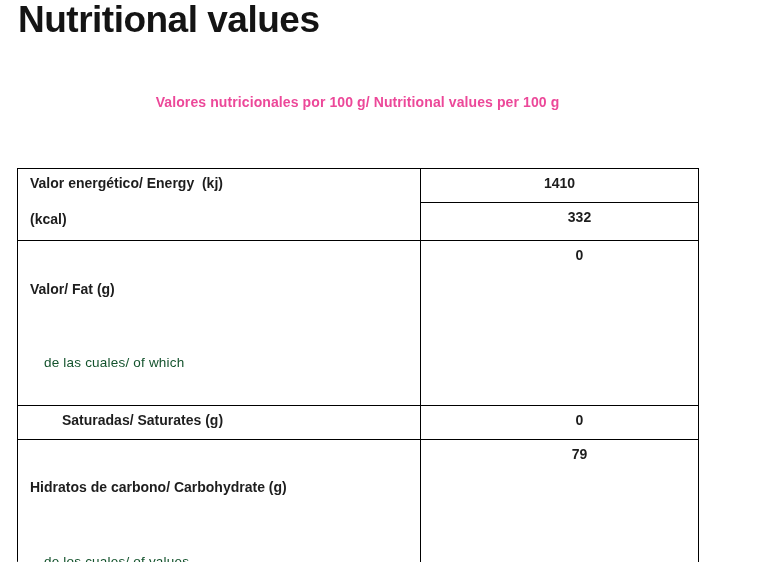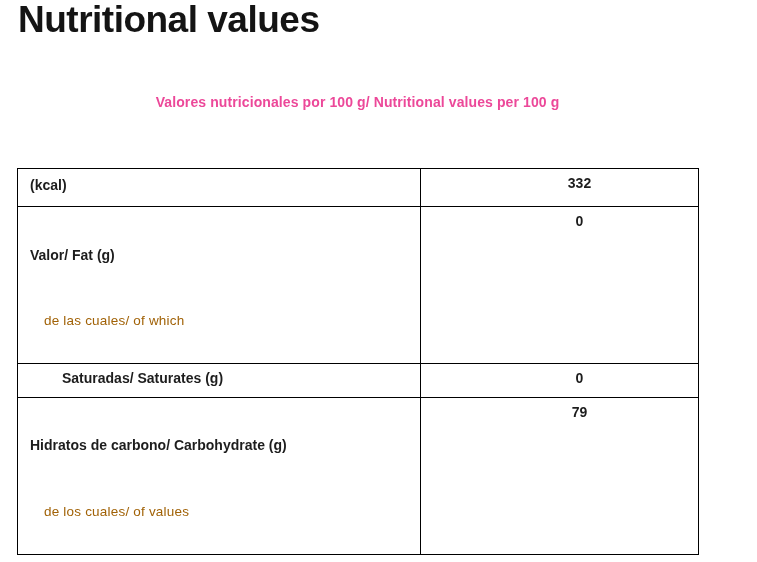--- a/index.html
+++ b/index.html
@@ -49,23 +49,23 @@
     white-space: pre-wrap;
   }
   td.label.kcal {
     text-align: left;
     padding-right: 118px;
     padding-top: 8px;
   }
   td.label.indent-2 { padding-left: 44px; }
   .sublabel {
     font-weight: 400;
-    color: #a16207;
+    color: #14532d;
     font-size: 13.5px;
-    margin-top: 16px;
+    margin-top: 24px;
     padding-left: 14px;
     letter-spacing: 0.2px;
   }
   td.value {
     text-align: center;
     font-weight: 700;
     padding-top: 6px;
   }
   .bt { border-top: 1.5px solid #000000; padding-left: 40px; }
 
@@ -83,20 +83,24 @@
   <h1 class="title">Nutritional values</h1>
 
   <div class="subtitle">Valores nutricionales por 100 g/ Nutritional values per 100 g</div>
 
   <table class="nutrition">
     <colgroup>
       <col class="c-label">
       <col class="c-value">
     </colgroup>
     <tbody>
+      <tr class="r-energy-kj">
+        <td class="label">Valor energético/ Energy  (kj)</td>
+        <td class="value">1410</td>
+      </tr>
       <tr class="r-energy-kcal">
         <td class="label kcal">(kcal)</td>
         <td class="value bt">332</td>
       </tr>
       <tr class="r-fat">
         <td class="label bt">
           <div class="mainlabel">Valor/ Fat (g)</div>
           <div class="sublabel">de las cuales/ of which</div>
         </td>
         <td class="value bt">0</td>

